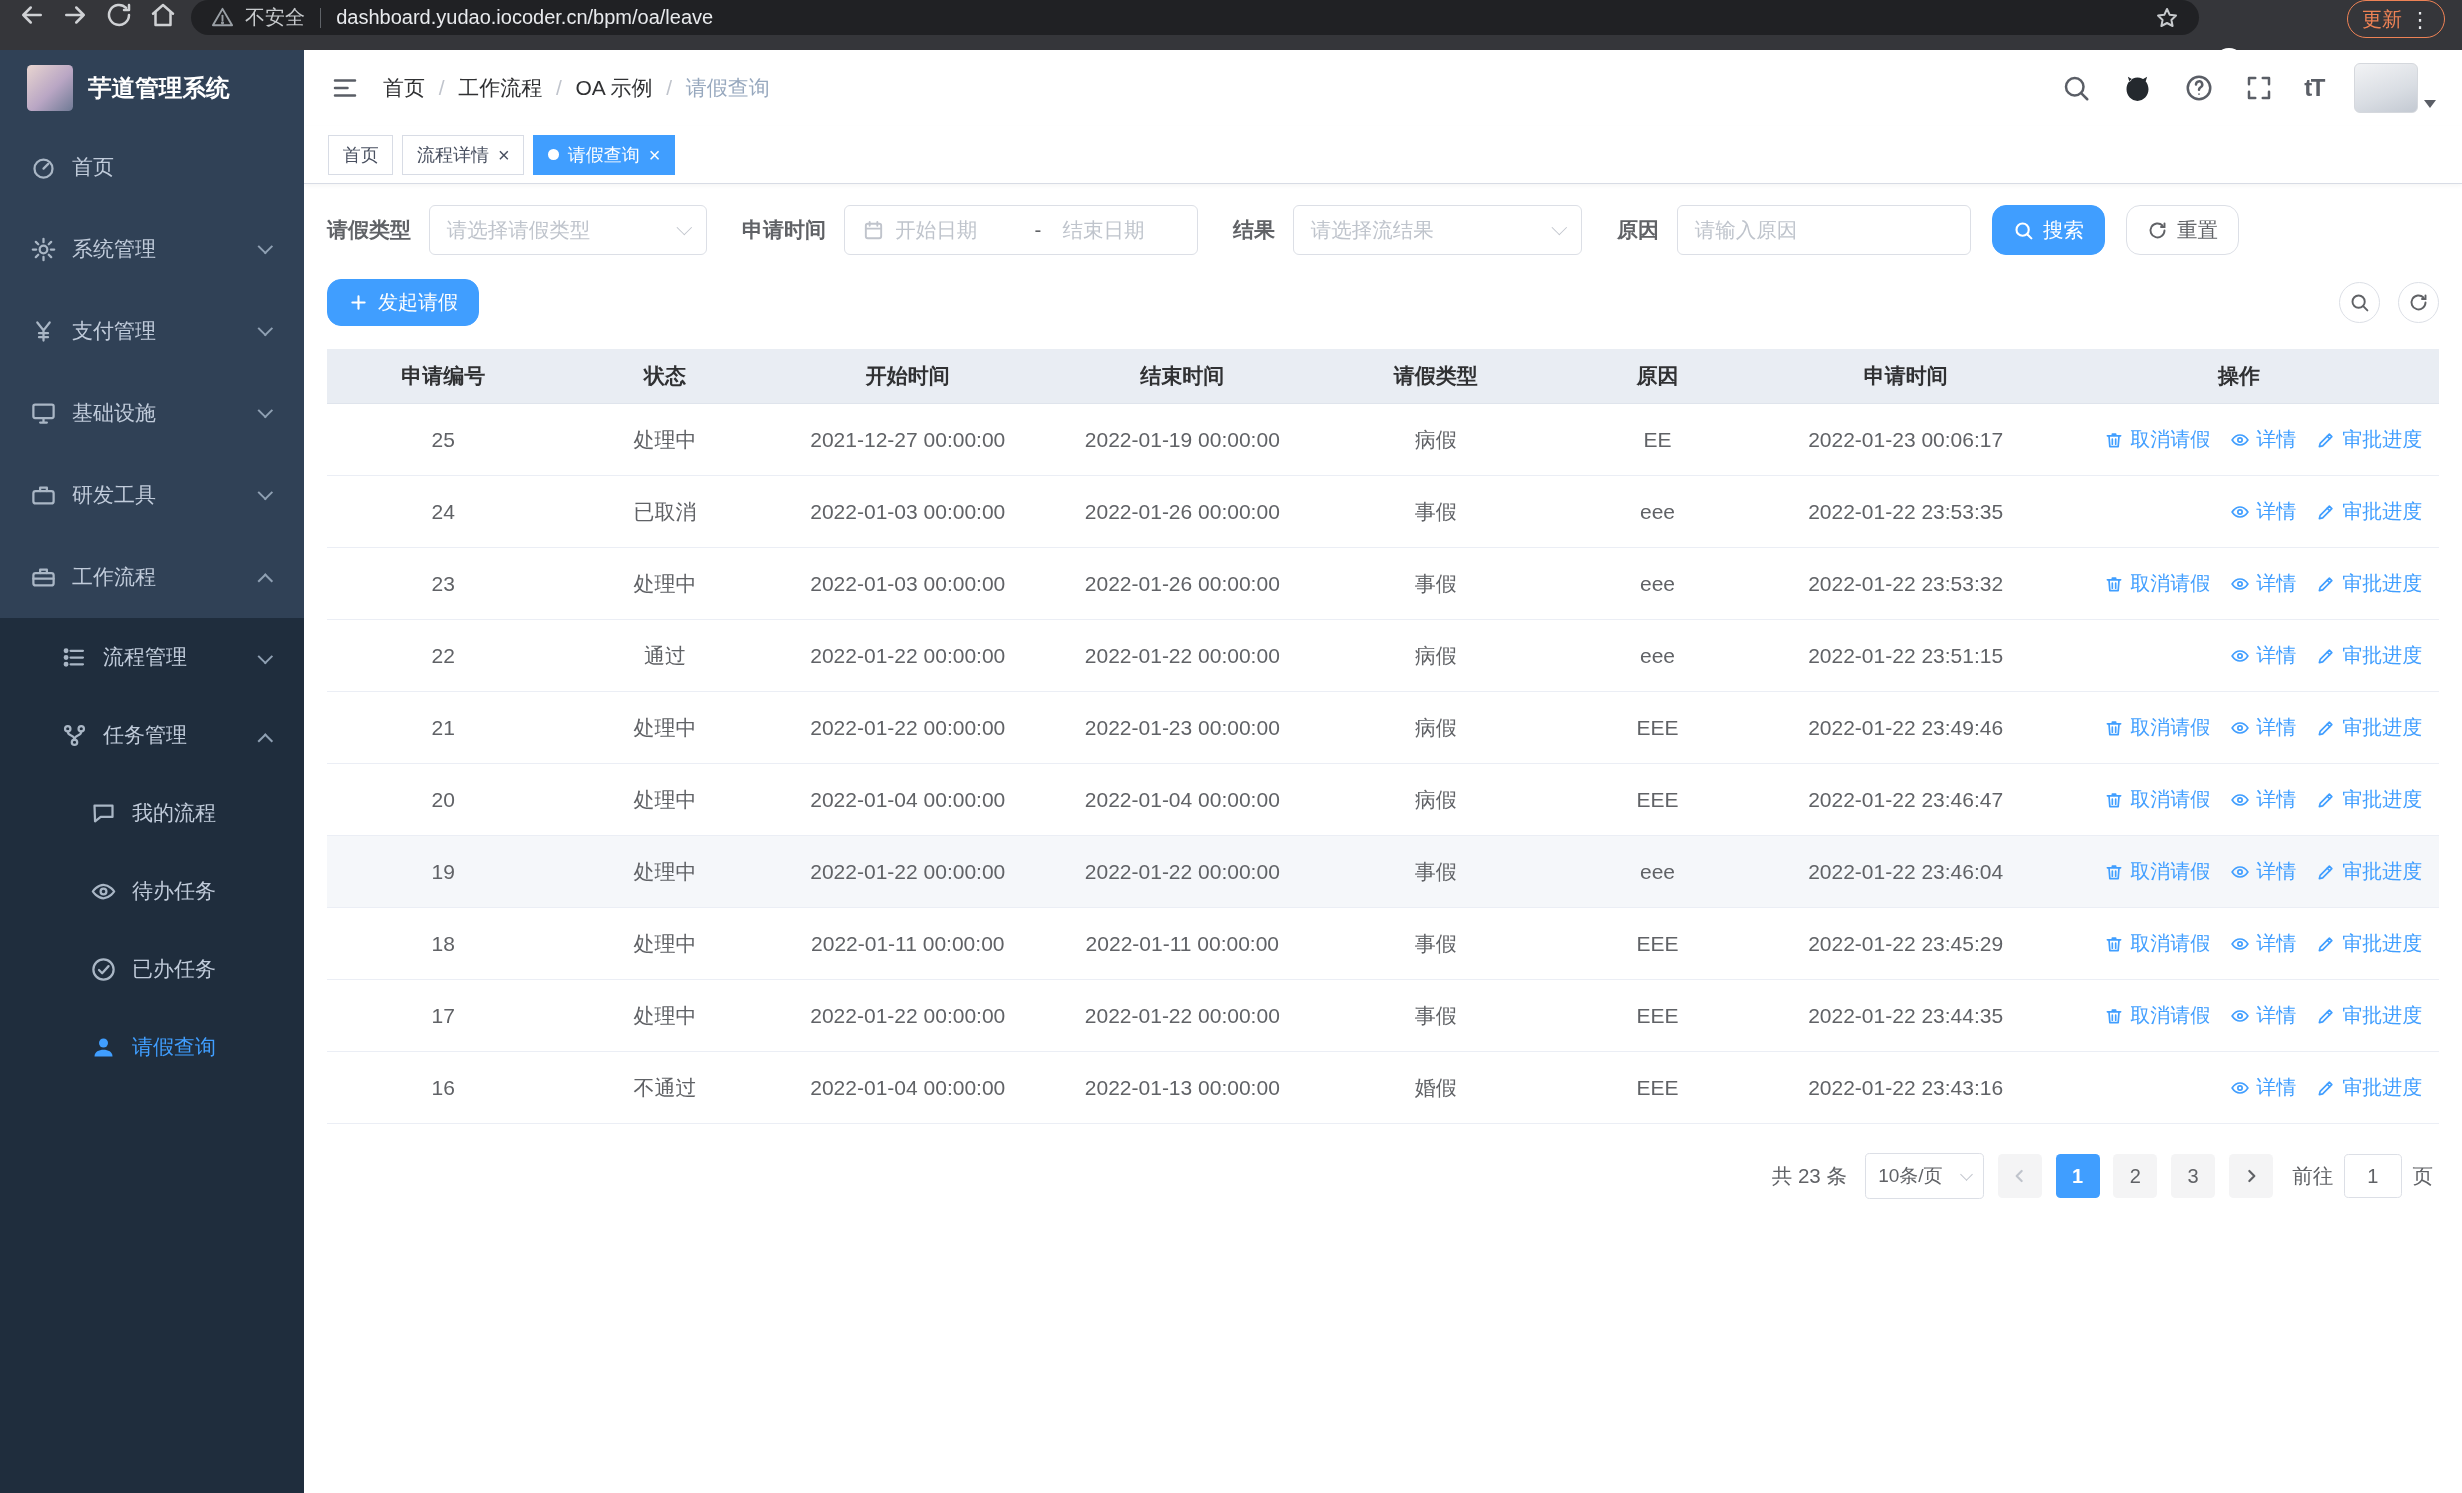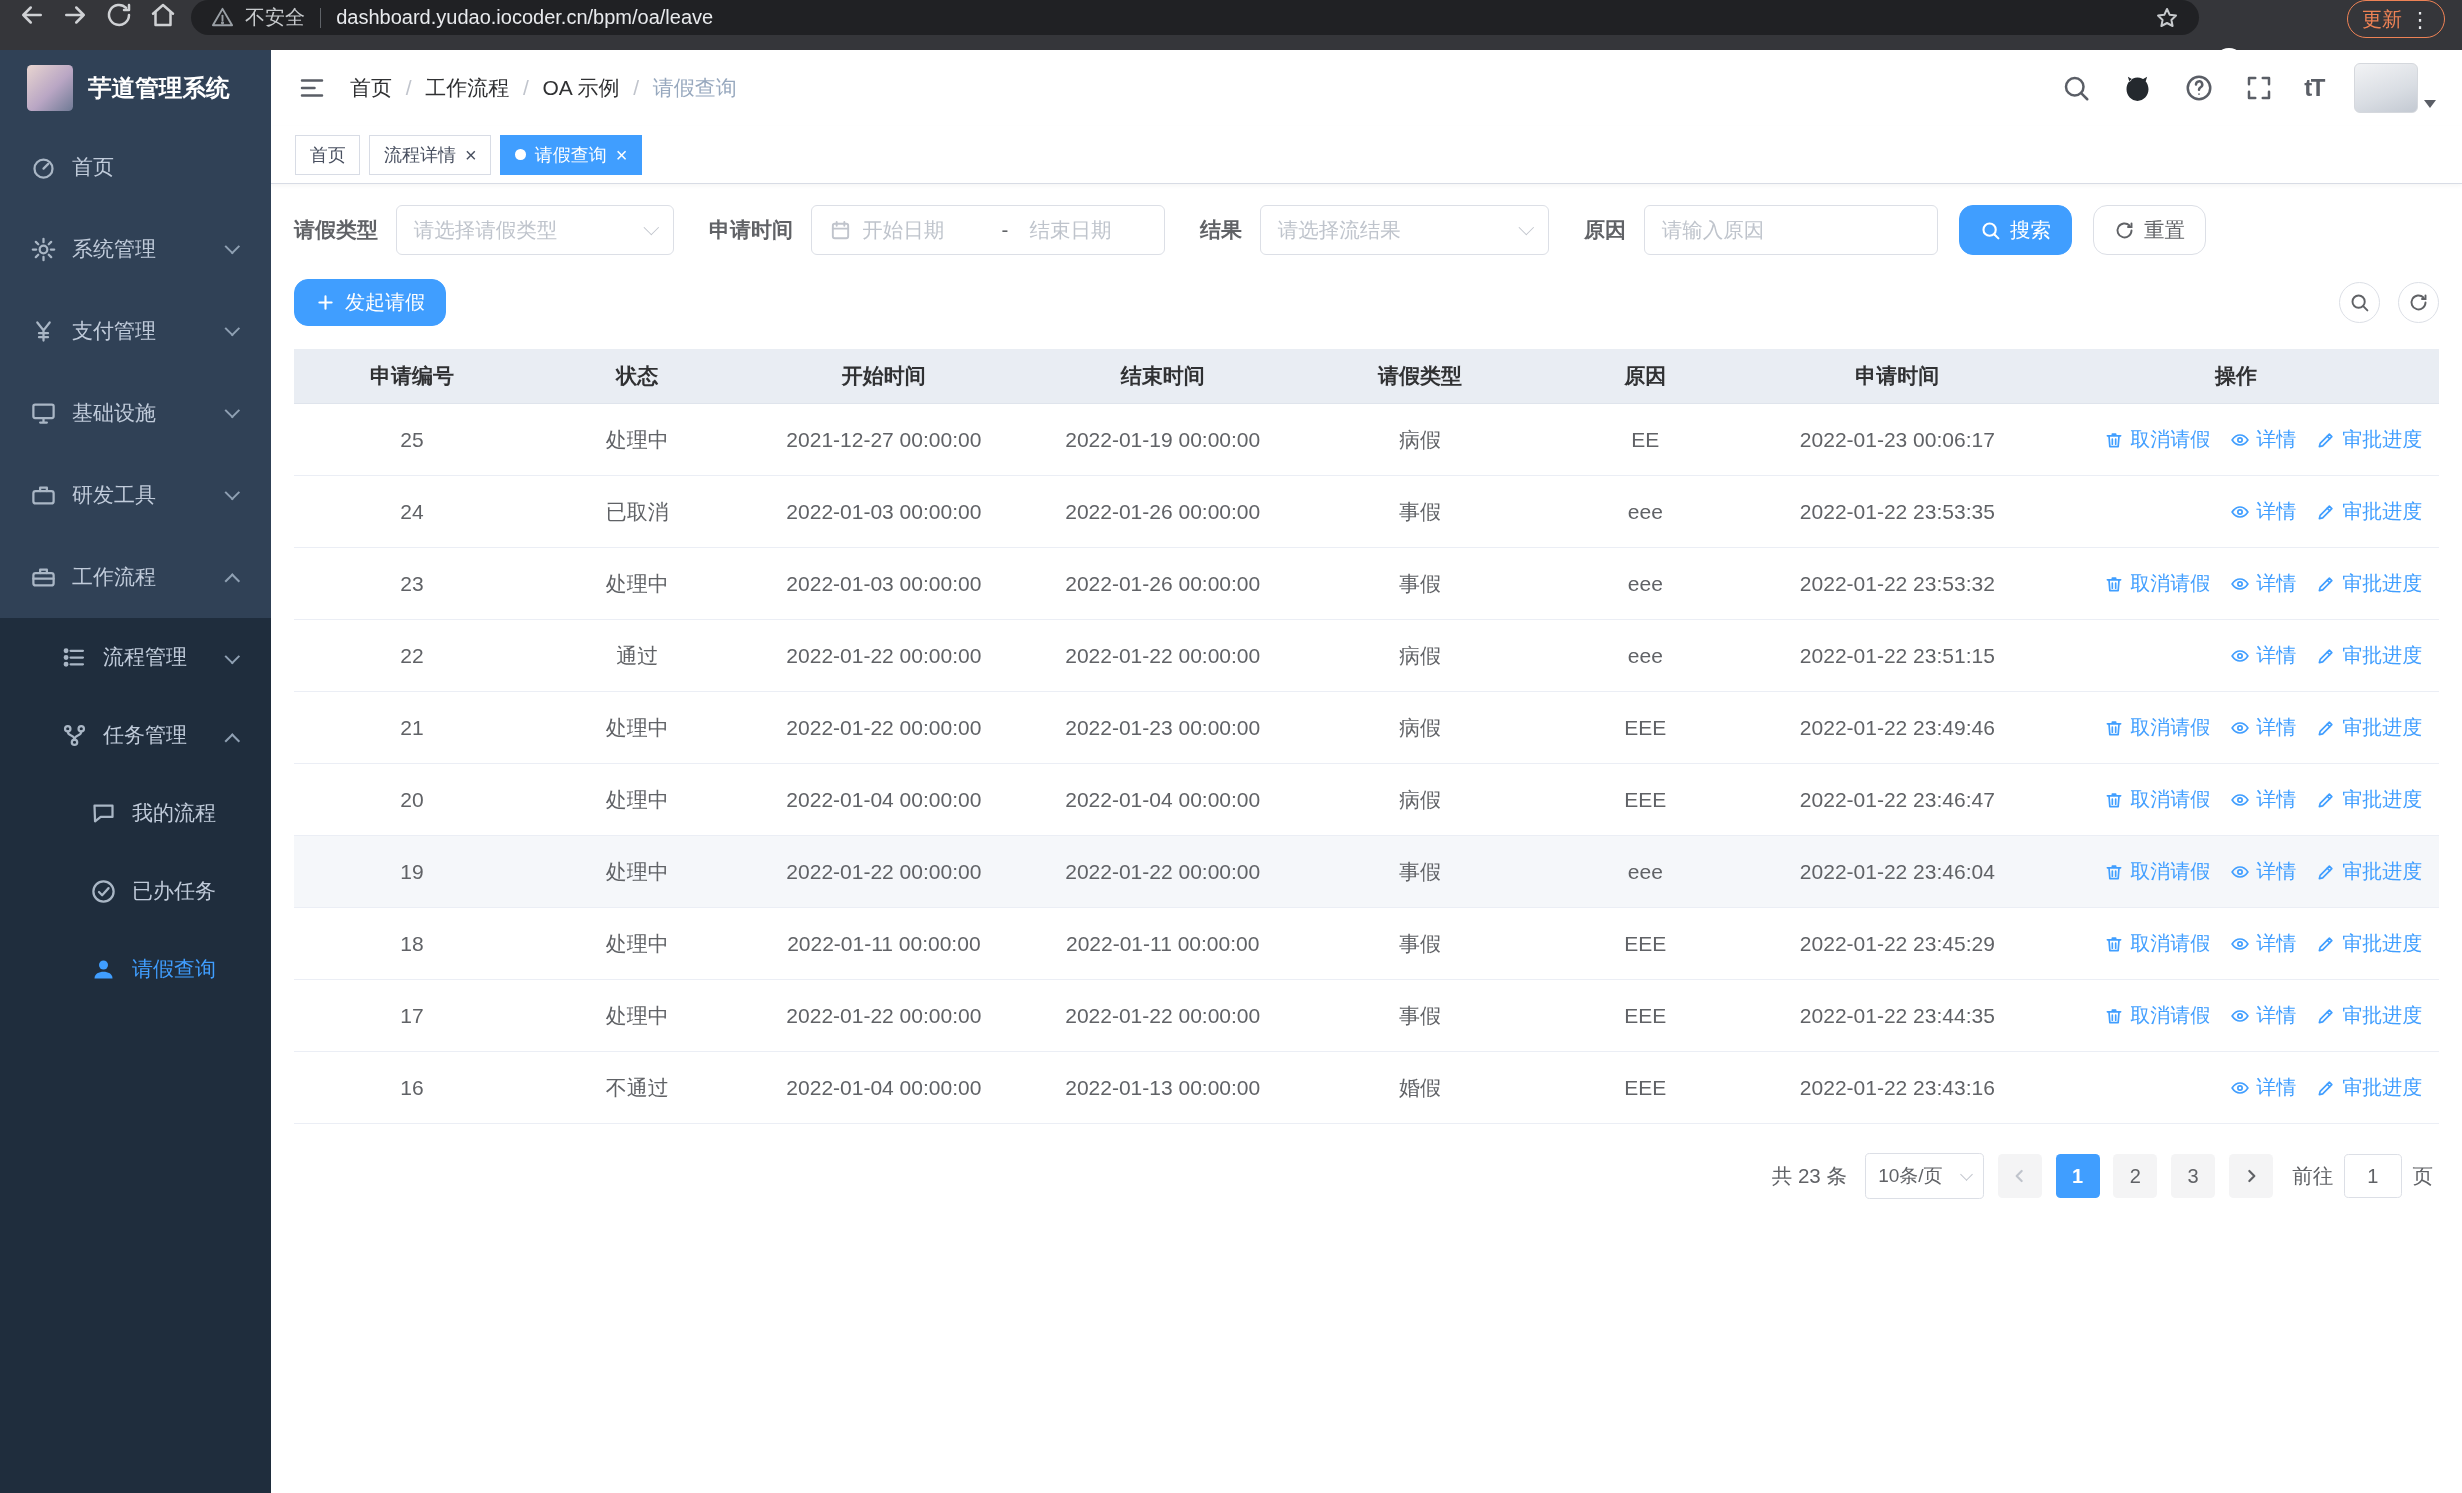--- a/index.html
+++ b/index.html
@@ -17,21 +17,21 @@
   .omnibox .sep { width:0.8px; height:20px; background:#5f6368; margin:0 4.6px; }
   .omnibox .url { flex:1; white-space:nowrap; overflow:hidden; }
   .omnibox .star { width:24px; height:24px; color:#c7cacd; }
   .incog { display:flex; align-items:center; gap:9px; color:#e8eaed; font-size:20px;margin-top:48px; }
   .incog .badge { width:32px; height:32px; background:#fff; border-radius:50%; color:#202124; padding:4.6px; }
   .update-pill { display:flex; align-items:center; gap:7.6px; border:1.5px solid #ee8255; color:#ee8255; border-radius:760px; padding:4.6px 13.7px; font-size:20px; }
   .update-pill .dots { color:#e8eaed; font-size:21px; line-height:1; }
 
   
   .shell { display:flex; height:1443px; }
-  .sidebar { width:271px; background:#1f2d3d; color:#c0cbda; flex-shrink:0; display:flex; flex-direction:column; }
+  .sidebar { width:304px; background:#1f2d3d; color:#c0cbda; flex-shrink:0; display:flex; flex-direction:column; }
   .logo-row { height:76px; background:#304156; display:flex; align-items:center; gap:15px; padding:0 27px; }
   .logo-img { width:46px; height:46px; border-radius:4.6px; background:linear-gradient(135deg,#e8d5d0,#b9a6c4 55%,#6f7a95); flex-shrink:0; }
   .logo-title { color:#fff; font-size:23.6px; font-weight:700; white-space:nowrap; }
   .side-item { position:relative; display:flex; align-items:center; gap:15px; font-size:21px; cursor:pointer; }
   .side-item.l1 { height:82px; background:#304156; padding-left:30px; }
   .side-item.l2 { height:78px; padding-left:61px; }
   .side-item.l3 { height:78px; padding-left:90px; }
   .side-item .icn { width:27px; height:27px; color:#a9b6c5; flex-shrink:0; }
   .side-item.active { color:#409eff; }
   .side-item.active .icn { color:#409eff; }
@@ -267,20 +267,29 @@
           <span class="icn ">
             <svg viewBox="0 0 24 24" fill="none" stroke="currentColor" stroke-width="2" stroke-linecap="round" stroke-linejoin="round">
               <path d="M4 5h16v10H9.5L4.5 19z"></path>
             </svg>
           </span>
           <span>我的流程</span>
         </div>
         <div class="side-item l3">
           <span class="icn ">
             <svg viewBox="0 0 24 24" fill="none" stroke="currentColor" stroke-width="2" stroke-linecap="round" stroke-linejoin="round">
+              <path d="M2.5 12S6.5 6 12 6s9.5 6 9.5 6-4 6-9.5 6-9.5-6-9.5-6z"></path>
+              <circle cx="12" cy="12" r="2.6"></circle>
+            </svg>
+          </span>
+          <span>待办任务</span>
+        </div>
+        <div class="side-item l3">
+          <span class="icn ">
+            <svg viewBox="0 0 24 24" fill="none" stroke="currentColor" stroke-width="2" stroke-linecap="round" stroke-linejoin="round">
               <circle cx="12" cy="12" r="9"></circle>
               <path d="M8 12.5l2.8 2.8L16.5 9"></path>
             </svg>
           </span>
           <span>已办任务</span>
         </div>
         <div class="side-item l3 active">
           <span class="icn ">
             <svg viewBox="0 0 24 24">
               <circle cx="12" cy="8" r="4" fill="currentColor" stroke="none"></circle>

